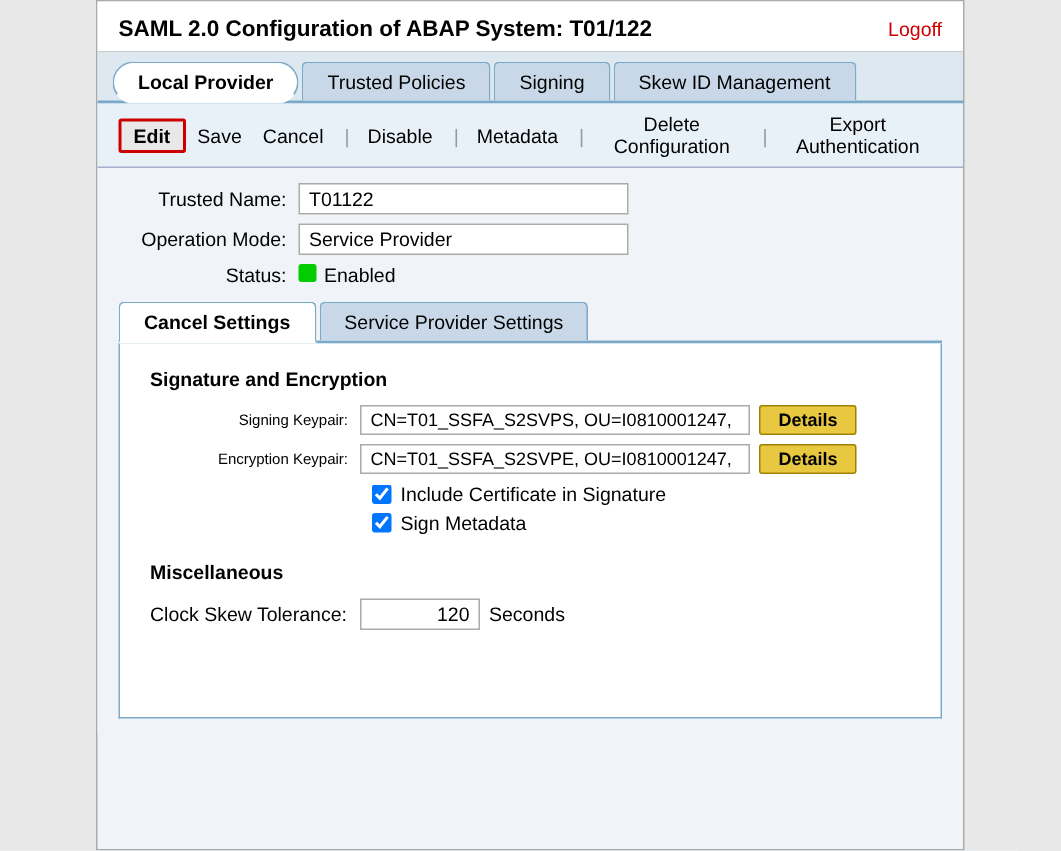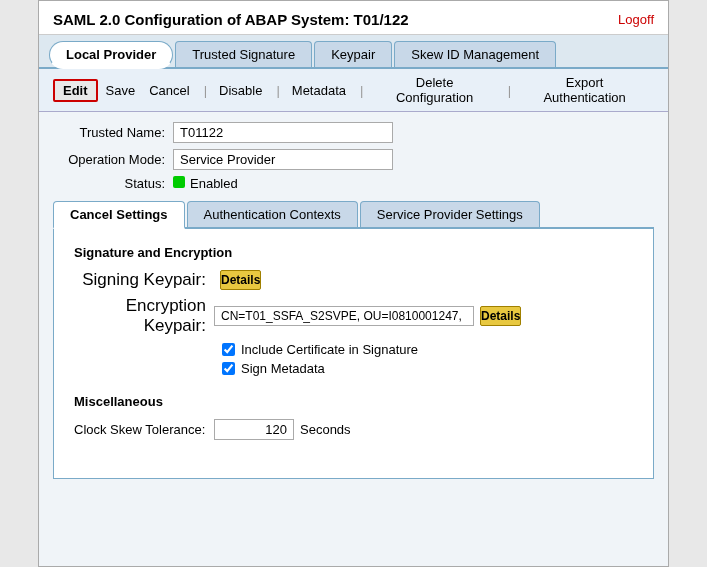--- a/index.html
+++ b/index.html
@@ -6,21 +6,21 @@
     body {
       font-family: Arial, sans-serif;
       font-size: 13px;
       background: #e8e8e8;
       display: flex;
       justify-content: center;
       align-items: center;
       min-height: 100vh;
     }
     .window {
-      width: 631px;
+      width: 579px;
       min-height: 567px;
       background: #f0f4f8;
       border: 1px solid #aaa;
       position: relative;
     }
     .title-bar {
       background: #fff;
       padding: 10px 14px 6px 14px;
       border-bottom: 1px solid #ccc;
       display: flex;
@@ -175,34 +175,34 @@
     }
     .keypair-row {
       display: flex;
       align-items: center;
       margin-bottom: 6px;
     }
     .keypair-label {
       width: 140px;
       text-align: right;
       padding-right: 8px;
-      font-size: 17px;
+      font-size: 10px;
     }
     .keypair-value {
       border: 1px solid #aaa;
       background: #fff;
       padding: 2px 6px;
       font-size: 12px;
       width: 260px;
       color: #000;
       overflow: hidden;
       white-space: nowrap;
     }
     .details-btn {
-      padding: 2px 0;
+      padding: 2px 12px;
       font-size: 12px;
       cursor: pointer;
       background: #e8c840;
       border: 1px solid #a08000;
       border-radius: 2px;
       margin-left: 6px;
       font-weight: bold;
       color: #000;
     }
     .checkbox-row {
@@ -247,22 +247,22 @@
 <body>
 
 <div class="window">
   <div class="title-bar">
     <h1>SAML 2.0 Configuration of ABAP System: T01/122</h1>
     <a class="logoff">Logoff</a>
   </div>
 
   <div class="main-tabs">
     <div class="main-tab active">Local Provider</div>
-    <div class="main-tab">Trusted Signature</div>
-    <div class="main-tab">Keypair</div>
+    <div class="main-tab">Trusted Policies</div>
+    <div class="main-tab">Signing</div>
     <div class="main-tab">Skew ID Management</div>
   </div>
 
   <div class="toolbar">
     <button class="toolbar-btn edit-btn">Edit</button>
     <button class="toolbar-link">Save</button>
     <button class="toolbar-link">Cancel</button>
     <span class="toolbar-sep">|</span>
     <button class="toolbar-link">Disable</button>
     <span class="toolbar-sep">|</span>
@@ -283,29 +283,29 @@
       <input class="field-value" type="text" readonly="" value="Service Provider" style="">
     </div>
     <div class="status-row">
       <span class="field-label">Status:</span>
       <span class="status-indicator"></span>
       <span>Enabled</span>
     </div>
 
     <div class="inner-tabs">
       <div class="inner-tab active">Cancel Settings</div>
-      <div class="inner-tab">Authentication Contexts</div>
       <div class="inner-tab">Service Provider Settings</div>
     </div>
 
     <div class="inner-content">
       <div class="section-title">Signature and Encryption</div>
 
       <div class="keypair-row">
         <span class="keypair-label">Signing Keypair:</span>
+        <input class="keypair-value" type="text" readonly="" value="CN=T01_SSFA_S2SVPS, OU=I0810001247," style="">
         <button class="details-btn">Details</button>
       </div>
 
       <div class="keypair-row">
         <span class="keypair-label">Encryption Keypair:</span>
         <input class="keypair-value" type="text" readonly="" value="CN=T01_SSFA_S2SVPE, OU=I0810001247," style="">
         <button class="details-btn">Details</button>
       </div>
 
       <div class="checkbox-row">

